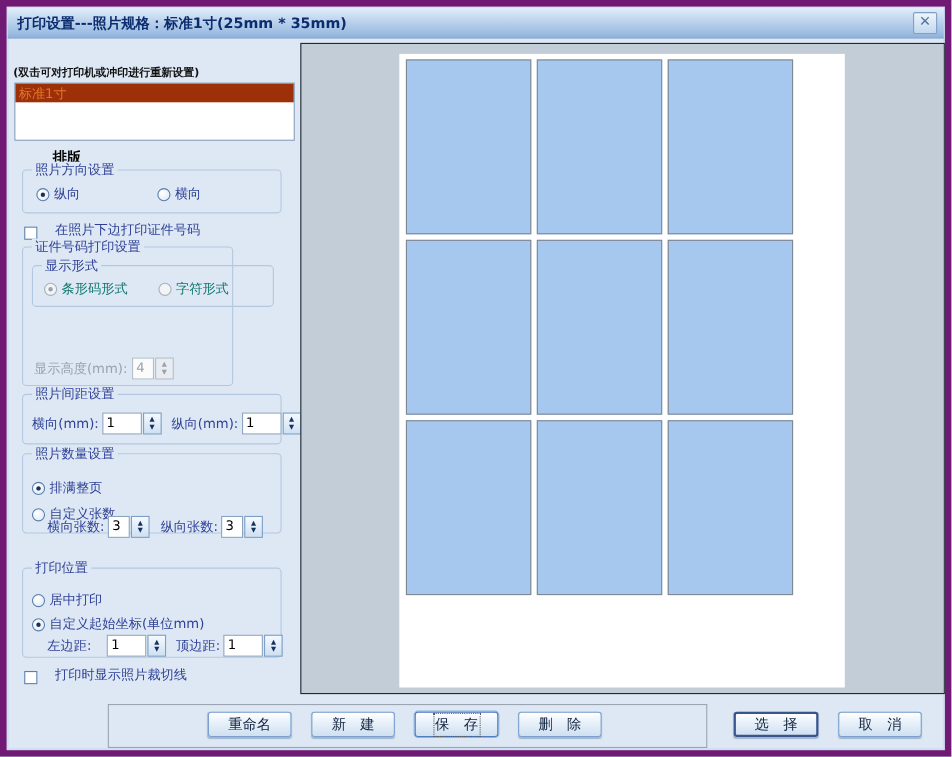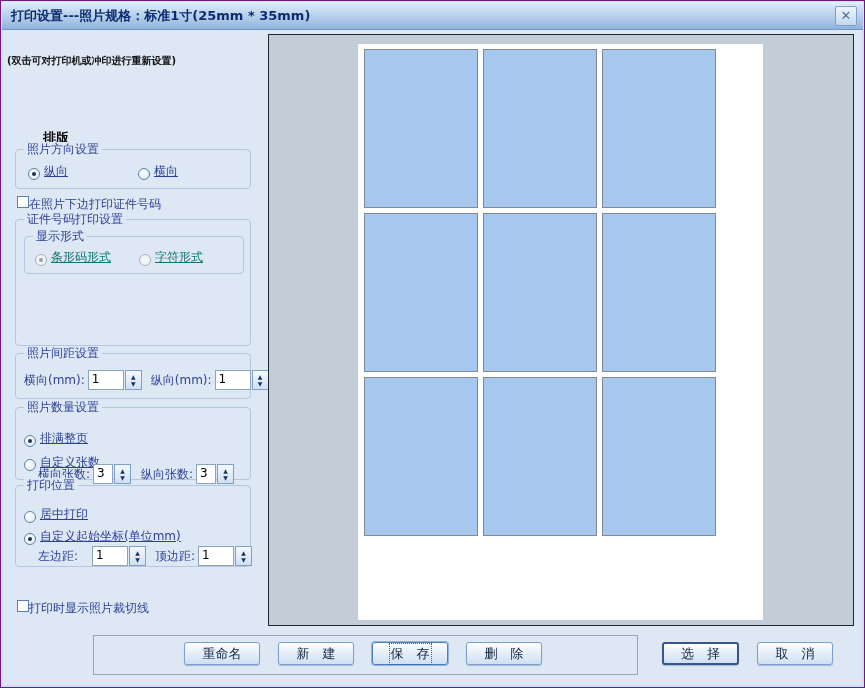--- a/index.html
+++ b/index.html
@@ -1,20 +1,20 @@
 <!DOCTYPE html>
 <html><head>
 <meta charset="utf-8">
 <style>
   * { margin:0; padding:0; box-sizing:border-box; }
   html,body { width:865px; height:688px; }
   body { font-family:"DejaVu Sans", sans-serif; font-size:12px; background:#eef3fa; }
 
   .dialog { position:relative; width:865px; height:688px; background:#dde8f4;
-            border:1px solid #701a75; box-shadow: inset 0 0 0 2px #cfdff2; overflow:hidden; }
+            border:6px solid #701a75; box-shadow: inset 0 0 0 2px #cfdff2; overflow:hidden; }
 
   
   .titlebar { position:absolute; left:1px; top:1px; right:1px; height:28px;
               background:linear-gradient(180deg,#e2eefb 0%,#bcd3ec 45%,#9dbde2 85%,#8fb2da 100%);
               border-bottom:1px solid #7296c4; display:flex; align-items:center; }
   .title-text { font-weight:bold; color:#0c2c70; font-size:13px; padding-left:9px; }
   .close-btn { position:absolute; right:6px; top:4px; width:22px; height:20px;
                background:linear-gradient(180deg,#eef5fc,#c3d8ee); border:1px solid #7f9fc6;
                border-radius:2px; color:#51749f; font-size:13px; line-height:18px; text-align:center; }
 
@@ -27,30 +27,30 @@
 
   .sect-title { position:absolute; left:10px; top:128px; font-weight:bold; color:#000; font-size:13px;margin-left:32px; }
 
   .group { position:absolute; border:1px solid #b3c7e0; border-radius:4px; }
   .group > .legend { position:absolute; top:-8px; left:8px; background:#dde8f4; padding:0 3px;
                      color:#2e3f96; font-size:12px; line-height:15px; white-space:nowrap; }
 
   .blue { color:#2e3f96; }
   .gray { color:#9aa2ae; }
 
-  .radio { position:absolute; display:inline-flex; align-items:flex-end; gap:4px; color:#2e3f96; white-space:nowrap;text-decoration:underline; }
+  .radio { position:absolute; display:inline-flex; align-items:center; gap:4px; color:#2e3f96; white-space:nowrap; }
   .radio .dot { width:12px; height:12px; border-radius:50%; border:1px solid #5a7fae;
                 background:radial-gradient(circle at 35% 35%, #ffffff, #dce8f4); position:relative; flex:none; }
   .radio.checked .dot::after { content:''; position:absolute; left:3px; top:3px; width:4px; height:4px;
                 border-radius:50%; background:#1f3050; }
   .radio.disabled { color:#0f766e; }
   .radio.disabled .dot { border-color:#a9b1ba; background:#f2f4f6; }
   .radio.disabled.checked .dot::after { background:#9aa2ae; }
 
-  .checkbox { position:absolute; display:inline-flex; align-items:flex-start; gap:0; color:#2e3f96; white-space:nowrap; }
+  .checkbox { position:absolute; display:inline-flex; align-items:flex-end; gap:16px; color:#2e3f96; white-space:nowrap; }
   .checkbox .box { width:12px; height:12px; border:1px solid #5a7fae; background:#fff; flex:none; }
 
   .row { position:absolute; display:flex; align-items:center; white-space:nowrap; }
   .spin { display:inline-flex; height:20px; }
   .spin .val { background:#fff; border:1px solid #8aa4c0; font-size:12px; padding:1px 3px; color:#000; height:20px; }
   .spin .val.w { width:36px; } .spin .val.n { width:20px; }
   .spin .btns { width:17px; height:20px; border:1px solid #7da0c8; margin-left:1px;
                 background:linear-gradient(180deg,#f4f9fe,#cfe0f2); display:flex; flex-direction:column;
                 align-items:center; justify-content:center; }
   .spin .btns span { font-size:6px; line-height:7px; color:#15315e; }
@@ -80,56 +80,69 @@
 <body>
 
 <div class="dialog">
 
   <div class="titlebar">
     <span class="title-text">打印设置---照片规格：标准1寸(25mm * 35mm)</span>
     <div class="close-btn">✕</div>
   </div>
 
   <div class="subhdr">(双击可对打印机或冲印进行重新设置)</div>
+  <div class="listbox">
+    <div class="item selected">标准1寸</div>
+  </div>
 
   <div class="sect-title">排版</div>
 
   <div class="group" style="left:14px;top:148px;width:236px;height:40px">
     <span class="legend">照片方向设置</span>
     <label class="radio checked" style="left:12px;top:13px">
       <span class="dot"></span>
       <span>纵向</span>
     </label>
     <label class="radio" style="left:122px;top:13px">
       <span class="dot"></span>
       <span>横向</span>
     </label>
   </div>
 
   <label class="checkbox" style="left:16px;top:195px">
     <span class="box"></span>
     <span>在照片下边打印证件号码</span>
   </label>
 
-  <div class="group" style="left:14px;top:218px;width:236px;height:127px">
+  <div class="group" style="left:14px;top:218px;width:192px;height:127px">
     <span class="legend">证件号码打印设置</span>
 
     <div class="group" style="left:8px;top:16px;width:220px;height:38px">
       <span class="legend">显示形式</span>
       <label class="radio checked disabled" style="left:10px;top:12px">
         <span class="dot"></span>
         <span>条形码形式</span>
       </label>
       <label class="radio disabled" style="left:114px;top:12px">
         <span class="dot"></span>
         <span>字符形式</span>
       </label>
     </div>
 
 
+    <div class="row" style="left:10px;top:100px">
+      <span class="gray" style="margin-right:4px">显示高度(mm):</span>
+      <span class="spin disabled">
+        <span class="val n">4</span>
+        <span class="btns">
+            <span>▲</span>
+            <span>▼</span>
+          </span>
+      </span>
+    </div>
   </div>
 
   <div class="group" style="left:14px;top:352px;width:236px;height:46px">
     <span class="legend">照片间距设置</span>
     <div class="row" style="left:8px;top:16px">
       <span class="blue" style="margin-right:3px">横向(mm):</span>
       <span class="spin">
         <span class="val w">1</span>
         <span class="btns">
             <span>▲</span>
@@ -170,21 +183,21 @@
       <span class="spin">
         <span class="val n">3</span>
         <span class="btns">
             <span>▲</span>
             <span>▼</span>
           </span>
       </span>
     </div>
   </div>
 
-  <div class="group" style="left:14px;top:484px;width:236px;height:82px">
+  <div class="group" style="left:14px;top:510px;width:236px;height:82px">
     <span class="legend">打印位置</span>
     <label class="radio" style="left:8px;top:20px">
       <span class="dot"></span>
       <span>居中打印</span>
     </label>
     <label class="radio checked" style="left:8px;top:42px">
       <span class="dot"></span>
       <span>自定义起始坐标(单位mm)</span>
     </label>
     <div class="row" style="left:22px;top:60px">

